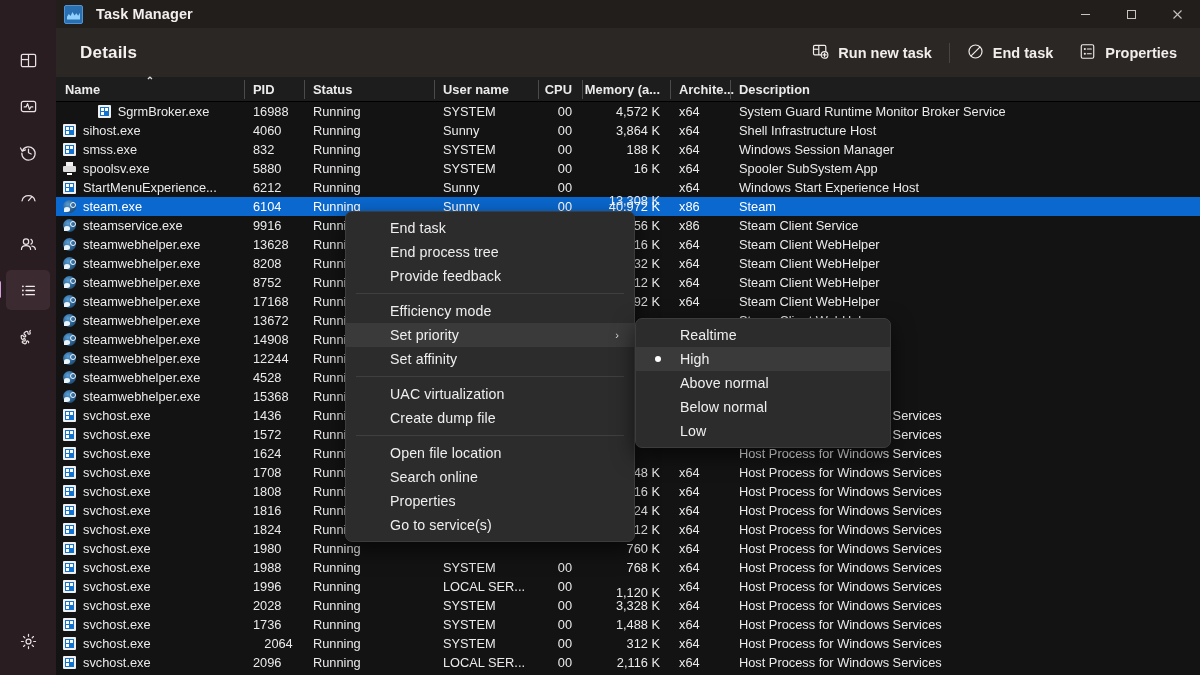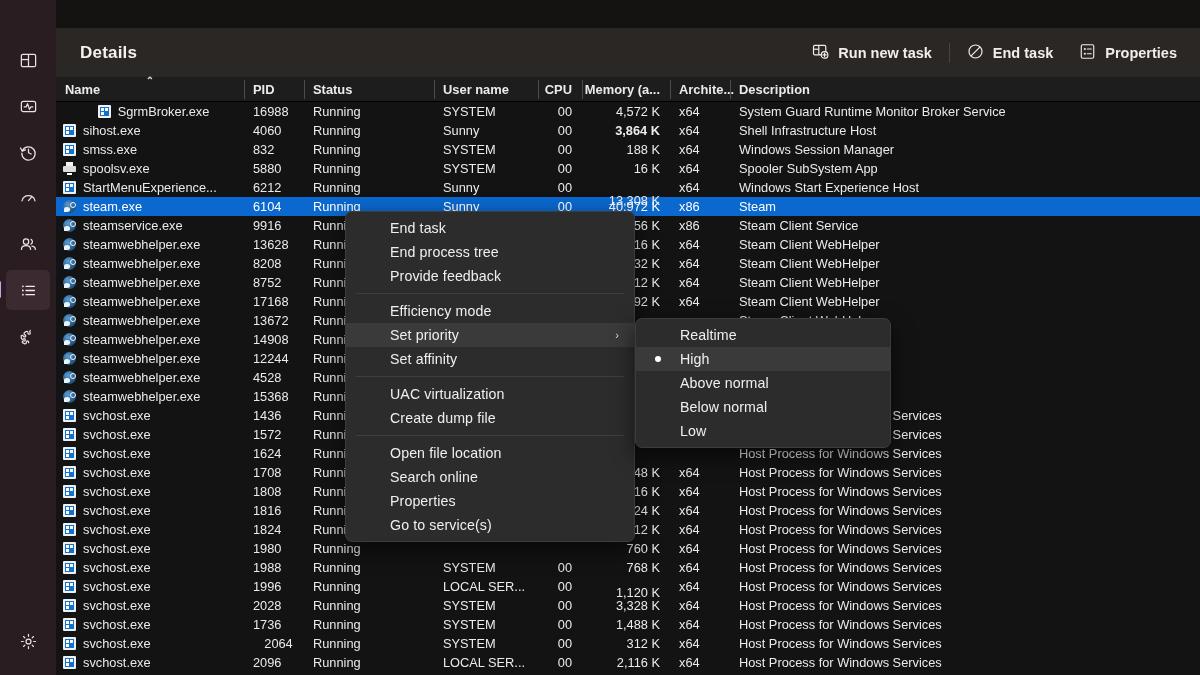--- a/index.html
+++ b/index.html
@@ -160,20 +160,49 @@
   .subitem .radio-dot {
     position:absolute; left:19px; top:50%; transform:translateY(-50%);
     width:6px; height:6px; border-radius:50%; background:#ffffff;
   }
 </style>
 </head>
 <body>
 
 <div id="app">
 
+  <div class="titlebar">
+    <div class="titlebar-left">
+      <div class="hamburger">
+          <i></i>
+          <i></i>
+          <i></i>
+        </div>
+    </div>
+    <div class="app-icon"></div>
+    <div class="app-title">Task Manager</div>
+    <div class="wincontrols">
+      <div class="wc">
+        <svg width="11" height="11" viewBox="0 0 11 11">
+            <line x1="1" y1="5.5" x2="10" y2="5.5" stroke="#c9c3c2" stroke-width="1"></line>
+          </svg>
+      </div>
+      <div class="wc">
+        <svg width="11" height="11" viewBox="0 0 11 11">
+            <rect x="1.5" y="1.5" width="8" height="8" fill="none" stroke="#c9c3c2" stroke-width="1"></rect>
+          </svg>
+      </div>
+      <div class="wc">
+        <svg width="11" height="11" viewBox="0 0 11 11">
+            <line x1="1.5" y1="1.5" x2="9.5" y2="9.5" stroke="#c9c3c2" stroke-width="1.1"></line>
+            <line x1="9.5" y1="1.5" x2="1.5" y2="9.5" stroke="#c9c3c2" stroke-width="1.1"></line>
+          </svg>
+      </div>
+    </div>
+  </div>
 
   <div class="rail">
     <div class="rail-spacer"></div>
 
     <div class="rail-item">
       <span>
         <svg width="19" height="19" viewBox="0 0 20 20" fill="none" stroke="#e8e3e2" stroke-width="1.3">
           <rect x="2.5" y="3.5" width="15" height="13" rx="1.6"></rect>
           <line x1="2.5" y1="9" x2="10" y2="9"></line>
             <line x1="10" y1="3.5" x2="10" y2="16.5"></line>
@@ -341,21 +370,21 @@
         </div>
         <div class="row">
           <div class="cell name" style="width: 188px;">
             <span class="picon generic"></span>
             <span>sihost.exe</span>
           </div>
           <div class="cell" style="width: 60px;">4060</div>
           <div class="cell" style="width: 130px;">Running</div>
           <div class="cell" style="width: 104px;">Sunny</div>
           <div class="cell num" style="width: 44px;">00</div>
-          <div class="cell num" style="width: 88px; font-weight: bold;">3,864 K</div>
+          <div class="cell num" style="width: 88px;">3,864 K</div>
           <div class="cell" style="width: 60px;">x64</div>
           <div class="cell" style="width: 470px;">Shell Infrastructure Host</div>
         </div>
         <div class="row">
           <div class="cell name" style="width: 188px;">
             <span class="picon generic"></span>
             <span>smss.exe</span>
           </div>
           <div class="cell" style="width: 60px;">832</div>
           <div class="cell" style="width: 130px;">Running</div>

